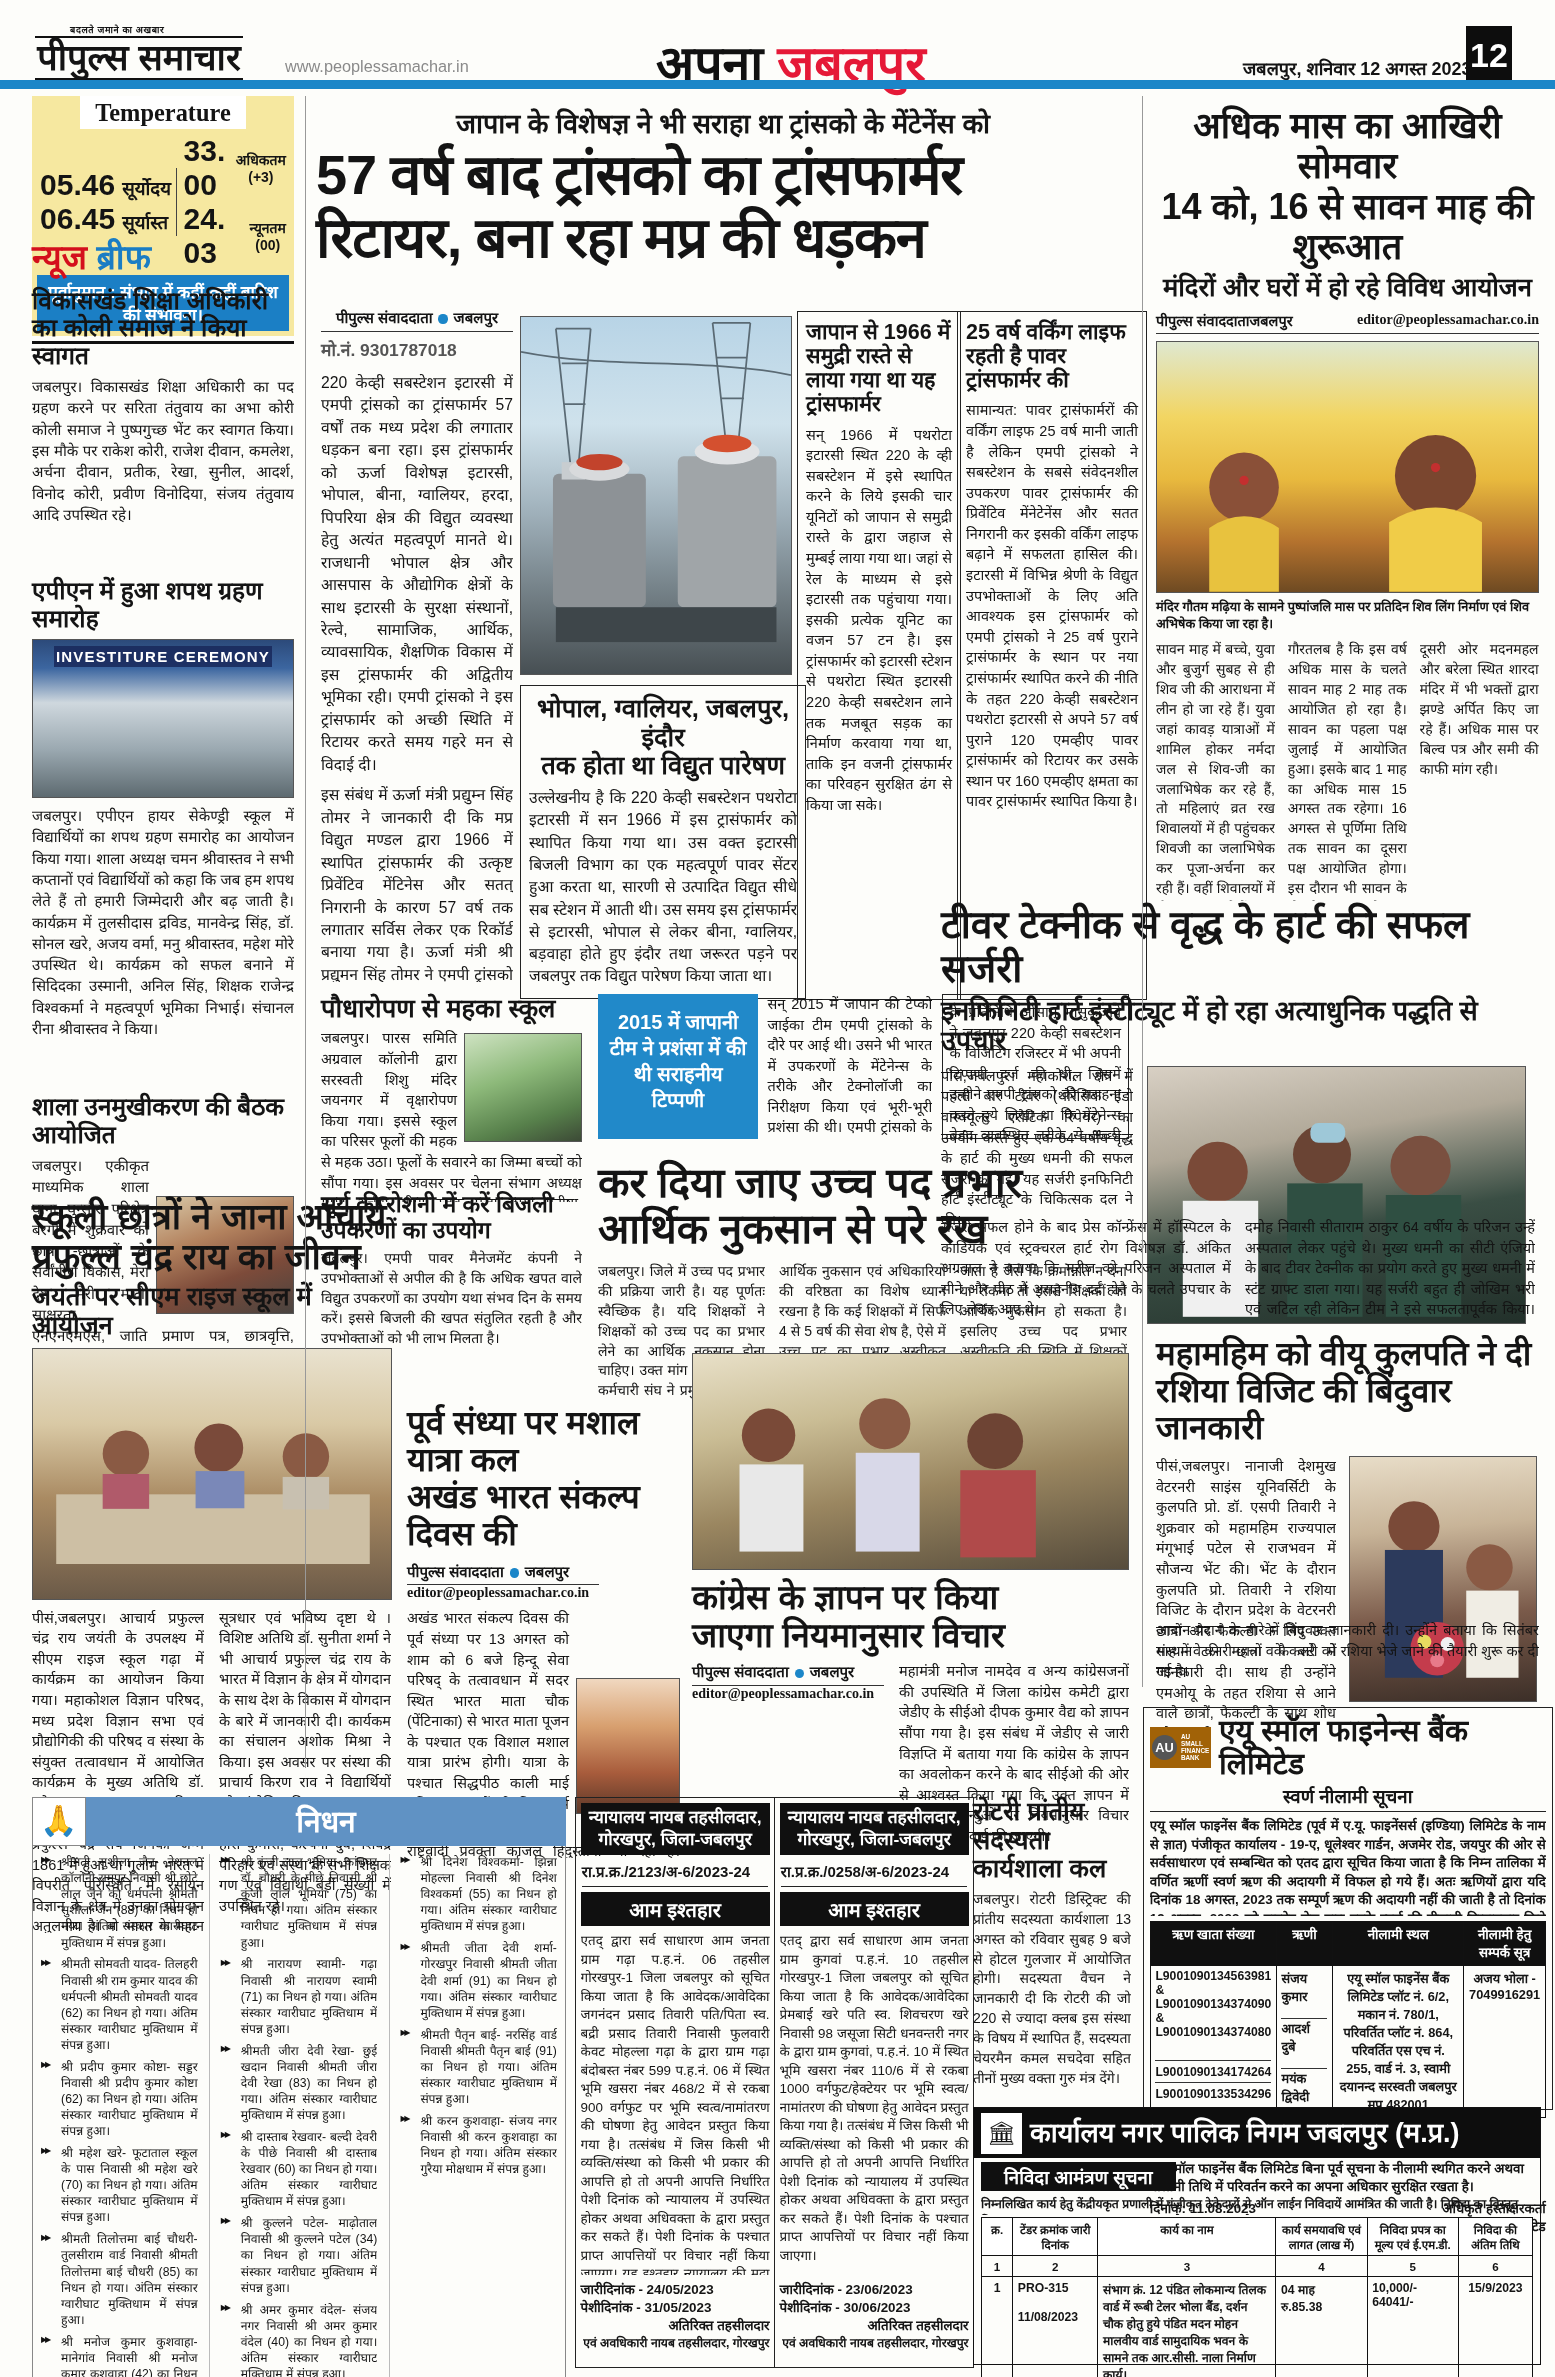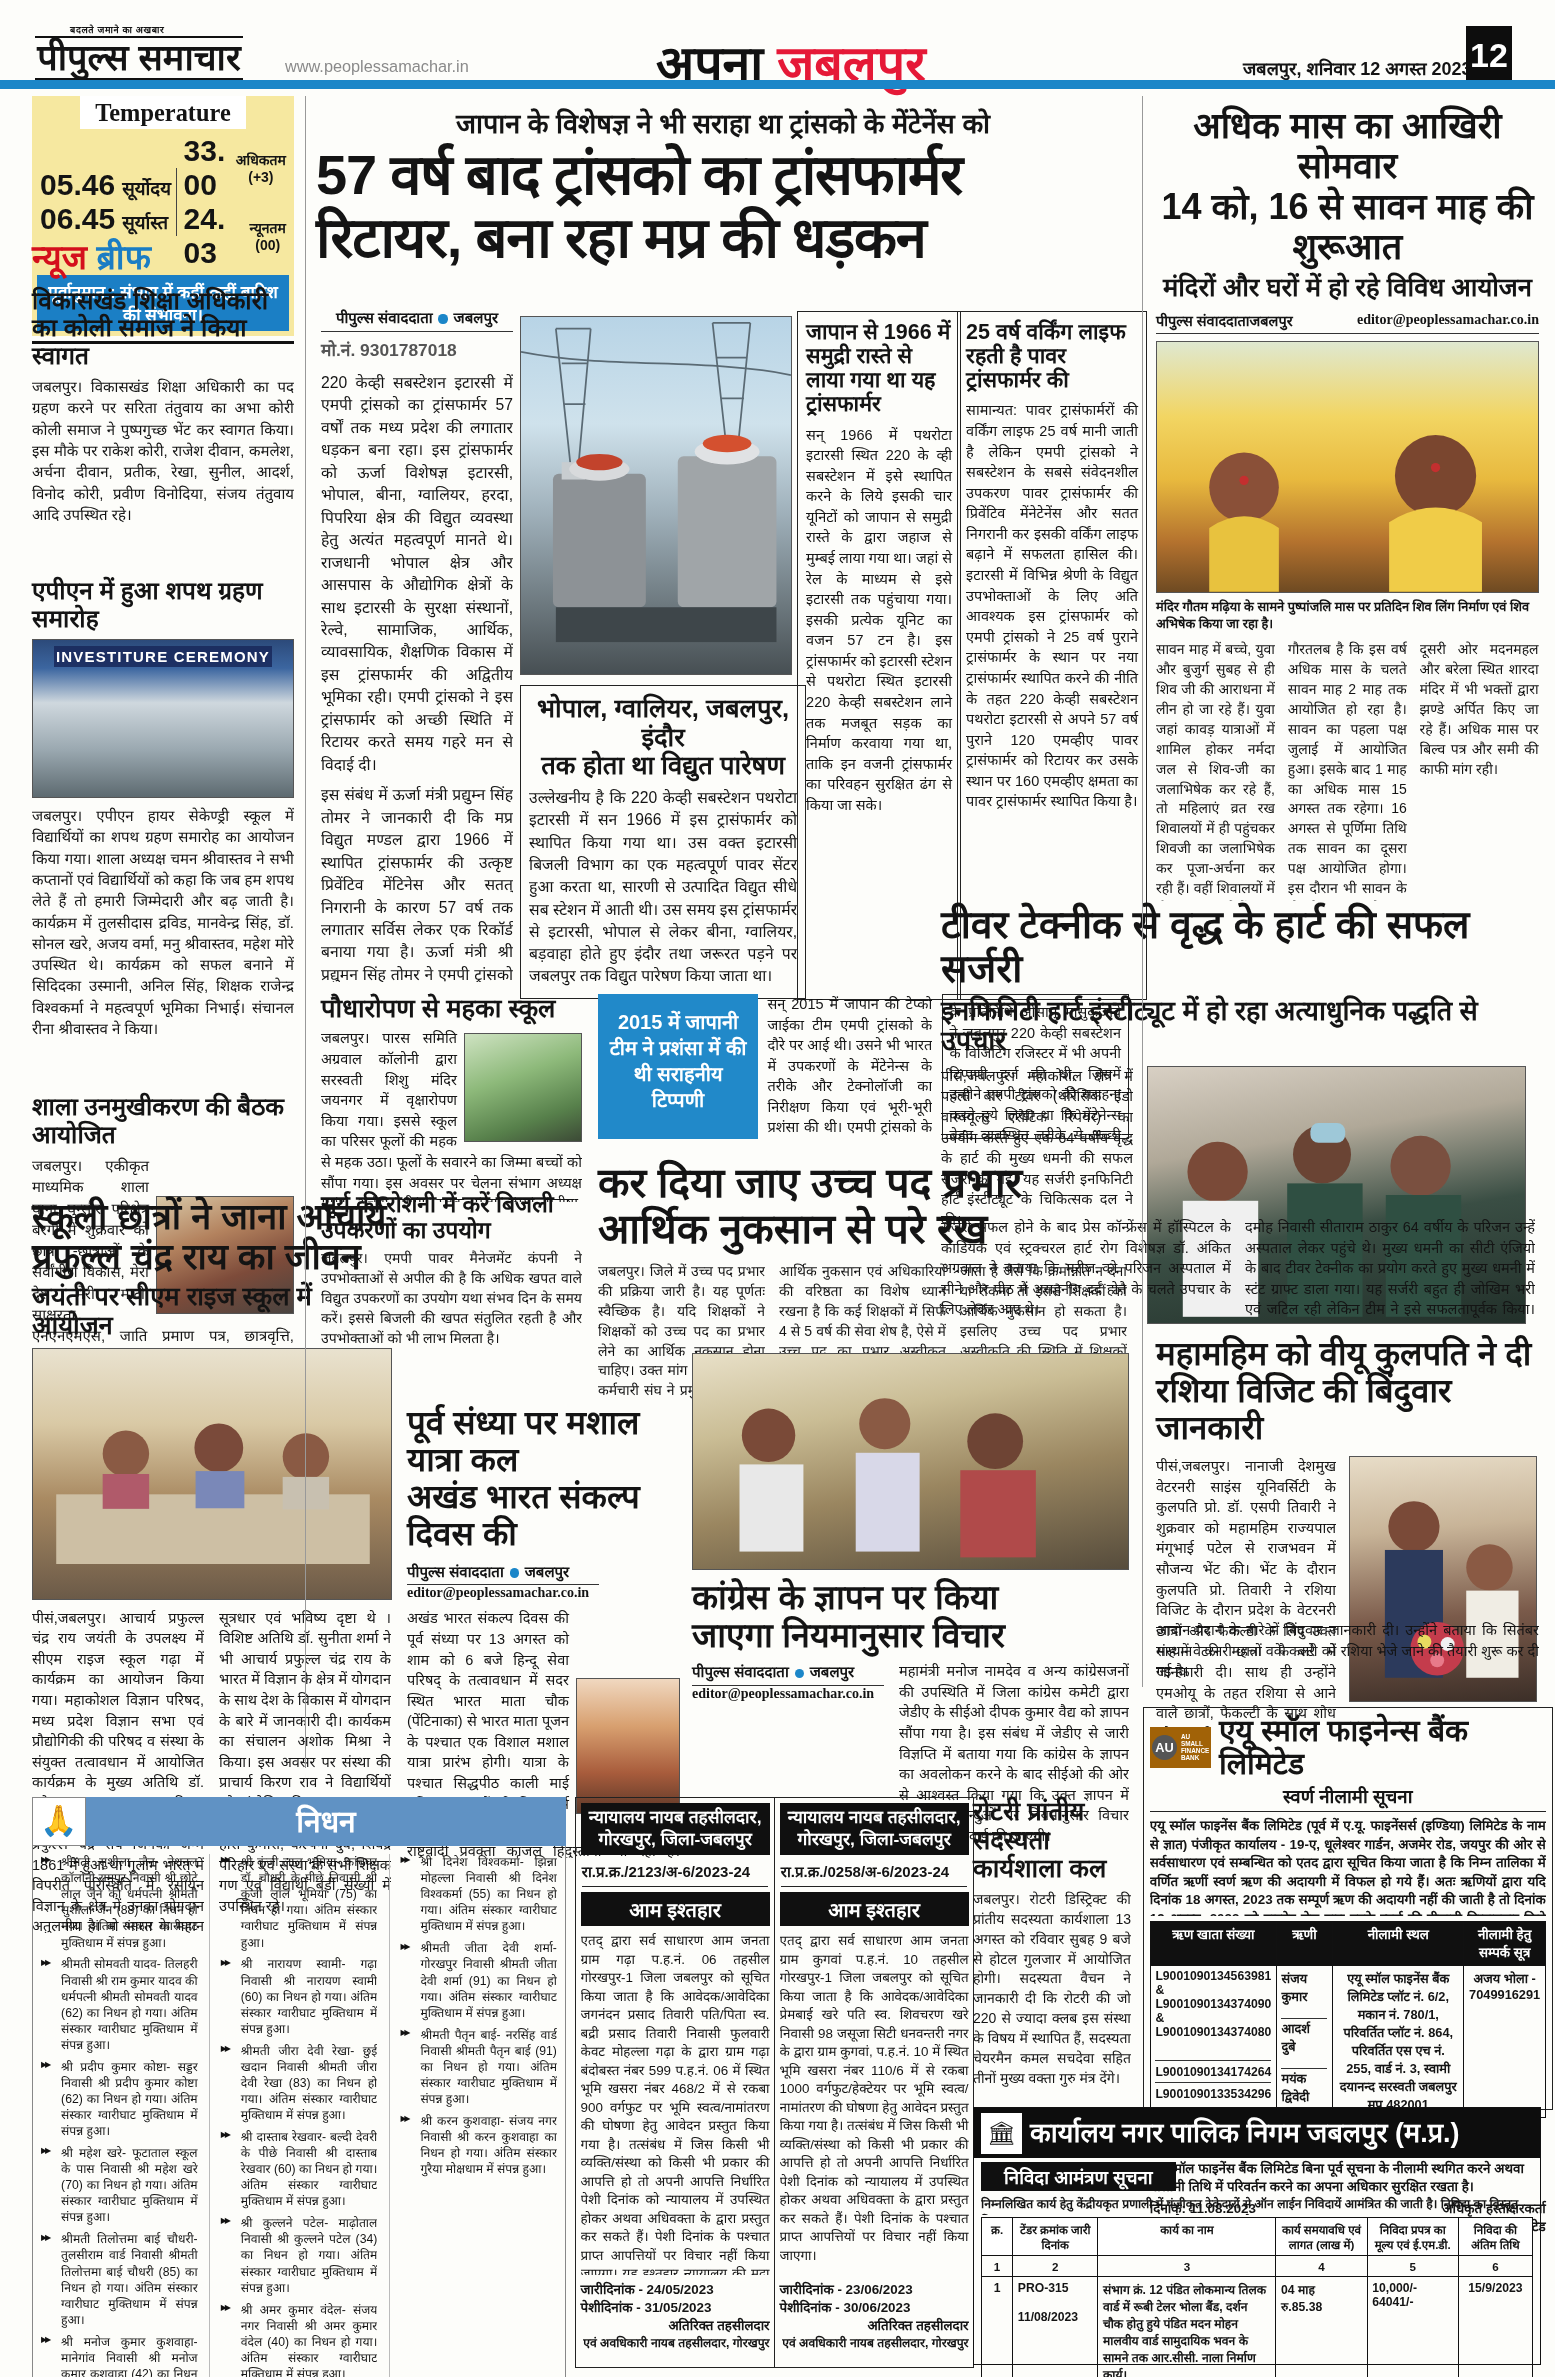--- a/index.html
+++ b/index.html
@@ -346,21 +346,21 @@
       <div style="flex:1;" class="clip">
           <div class="nidhan-entry">श्रीमती सुशीला जैन- नेशनल कॉलोनी रामपुर निवासी श्री छोटे लाल जैन की धर्मपत्नी श्रीमती सुशीला जैन (88) का निधन हो गया। अंतिम संस्कार ग्वारीघाट मुक्तिधाम में संपन्न हुआ।</div>
           <div class="nidhan-entry">श्रीमती सोमवती यादव- तिलहरी निवासी श्री राम कुमार यादव की धर्मपत्नी श्रीमती सोमवती यादव (62) का निधन हो गया। अंतिम संस्कार ग्वारीघाट मुक्तिधाम में संपन्न हुआ।</div>
           <div class="nidhan-entry">श्री प्रदीप कुमार कोष्टा- सड्डर निवासी श्री प्रदीप कुमार कोष्टा (62) का निधन हो गया। अंतिम संस्कार ग्वारीघाट मुक्तिधाम में संपन्न हुआ।</div>
           <div class="nidhan-entry">श्री महेश खरे- फूटाताल स्कूल के पास निवासी श्री महेश खरे (70) का निधन हो गया। अंतिम संस्कार ग्वारीघाट मुक्तिधाम में संपन्न हुआ।</div>
           <div class="nidhan-entry">श्रीमती तिलोत्तमा बाई चौधरी- तुलसीराम वार्ड निवासी श्रीमती तिलोत्तमा बाई चौधरी (85) का निधन हो गया। अंतिम संस्कार ग्वारीघाट मुक्तिधाम में संपन्न हुआ।</div>
           <div class="nidhan-entry">श्री मनोज कुमार कुशवाहा- मानेगांव निवासी श्री मनोज कुमार कुशवाहा (42) का निधन हो गया। अंतिम संस्कार ग्वारीघाट मुक्तिधाम में संपन्न हुआ।</div>
         </div>
       <div style="flex:1;border-left:1.2px solid #bbb;padding-left:10.5px;" class="clip">
           <div class="nidhan-entry">श्री कुंजी लाल भूमिया- कांचघर डॉ. चौधरी के पीछे निवासी श्री कुंजी लाल भूमिया (75) का निधन हो गया। अंतिम संस्कार ग्वारीघाट मुक्तिधाम में संपन्न हुआ।</div>
-          <div class="nidhan-entry">श्री नारायण स्वामी- गढ़ा निवासी श्री नारायण स्वामी (60) का निधन हो गया। अंतिम संस्कार ग्वारीघाट मुक्तिधाम में संपन्न हुआ।</div>
+          <div class="nidhan-entry">श्री नारायण स्वामी- गढ़ा निवासी श्री नारायण स्वामी (71) का निधन हो गया। अंतिम संस्कार ग्वारीघाट मुक्तिधाम में संपन्न हुआ।</div>
           <div class="nidhan-entry">श्रीमती जीरा देवी रेखा- छुई खदान निवासी श्रीमती जीरा देवी रेखा (83) का निधन हो गया। अंतिम संस्कार ग्वारीघाट मुक्तिधाम में संपन्न हुआ।</div>
           <div class="nidhan-entry">श्री दास्ताब रेखवार- बल्दी देवरी के पीछे निवासी श्री दास्ताब रेखवार (60) का निधन हो गया। अंतिम संस्कार ग्वारीघाट मुक्तिधाम में संपन्न हुआ।</div>
           <div class="nidhan-entry">श्री कुल्लने पटेल- माढ़ोताल निवासी श्री कुल्लने पटेल (34) का निधन हो गया। अंतिम संस्कार ग्वारीघाट मुक्तिधाम में संपन्न हुआ।</div>
           <div class="nidhan-entry">श्री अमर कुमार वंदेल- संजय नगर निवासी श्री अमर कुमार वंदेल (40) का निधन हो गया। अंतिम संस्कार ग्वारीघाट मुक्तिधाम में संपन्न हुआ।</div>
         </div>
       <div style="flex:1;border-left:1.2px solid #bbb;padding-left:10.5px;" class="clip">
           <div class="nidhan-entry">श्री दिनेश विश्वकर्मा- झिन्ना मोहल्ला निवासी श्री दिनेश विश्वकर्मा (55) का निधन हो गया। अंतिम संस्कार ग्वारीघाट मुक्तिधाम में संपन्न हुआ।</div>
           <div class="nidhan-entry">श्रीमती जीता देवी शर्मा- गोरखपुर निवासी श्रीमती जीता देवी शर्मा (91) का निधन हो गया। अंतिम संस्कार ग्वारीघाट मुक्तिधाम में संपन्न हुआ।</div>
           <div class="nidhan-entry">श्रीमती पैतृन बाई- नरसिंह वार्ड निवासी श्रीमती पैतृन बाई (91) का निधन हो गया। अंतिम संस्कार ग्वारीघाट मुक्तिधाम में संपन्न हुआ।</div>
           <div class="nidhan-entry">श्री करन कुशवाहा- संजय नगर निवासी श्री करन कुशवाहा का निधन हो गया। अंतिम संस्कार गुरैया मोक्षधाम में संपन्न हुआ।</div>

